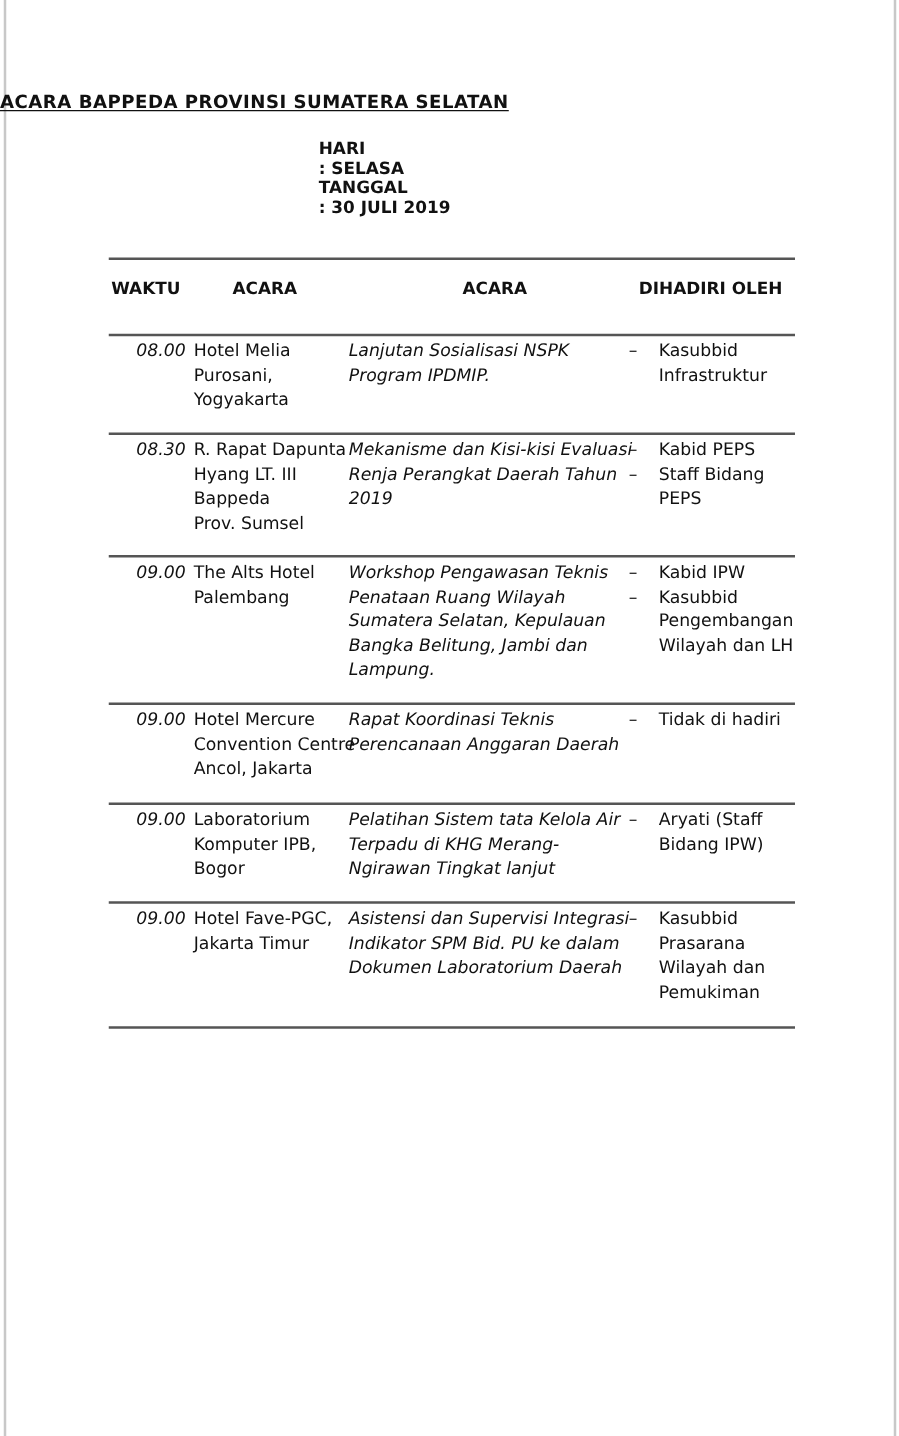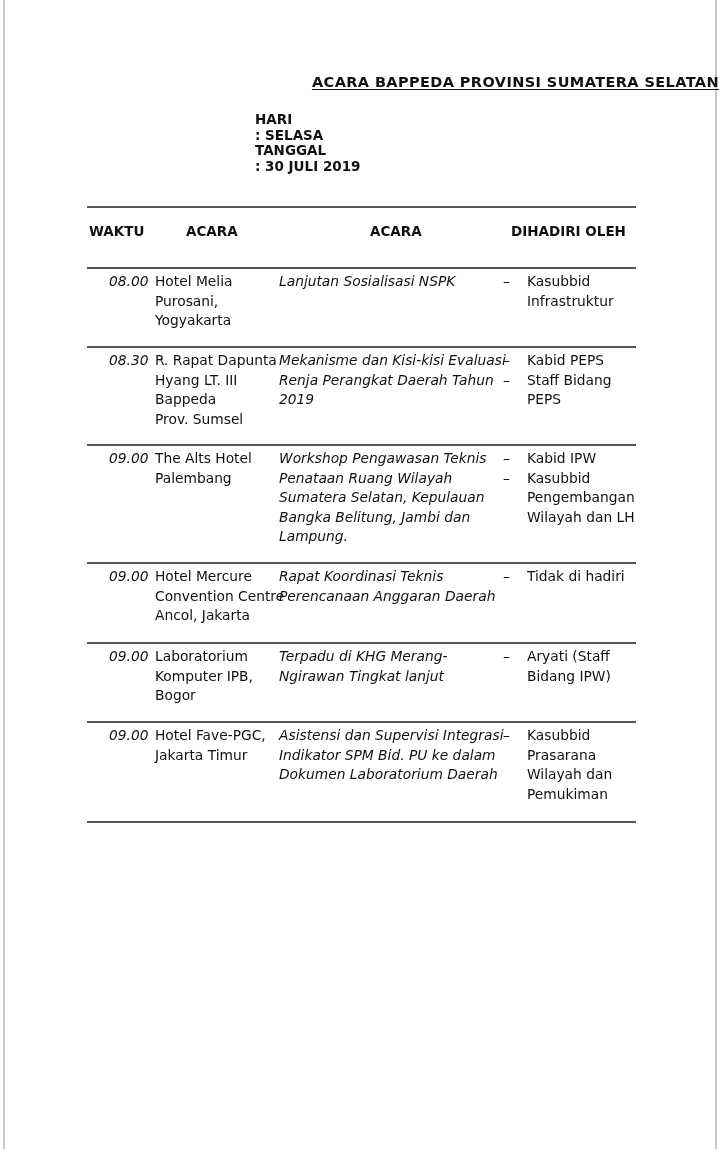--- a/index.html
+++ b/index.html
@@ -20,21 +20,21 @@
       background: #c8c8c8;
     }
     .page-border-right {
       position: absolute; left: 715px; top: 0; width: 2px; height: 1149px;
       background: #c8c8c8;
     }
     .title {
       position: absolute;
       left: 0; width: 719px;
       top: 74px;
-      text-align: right;
+      text-align: left;
       font-weight: bold;
       font-size: 14.5px;
       letter-spacing: 0.4px;
       text-decoration: underline;
       text-underline-offset: 2px;
     }
     .meta-row {
       position: absolute;
       left: 255px;
       font-weight: bold;
@@ -112,20 +112,21 @@
   <div id="tbody">
       <div class="row" style="height: 77px;">
         <span class="cell c-waktu">08.00</span>
         <div class="cell c-tempat">
           <span class="line">Hotel Melia</span>
           <span class="line">Purosani,</span>
           <span class="line">Yogyakarta</span>
         </div>
         <div class="cell c-acara">
           <span class="line">Lanjutan Sosialisasi NSPK</span>
+          <span class="line">Program IPDMIP.</span>
         </div>
         <div class="cell c-hadir">
           <div class="hadir-item">
             <span class="dash">–</span>
             <span class="txt">
               <span class="line">Kasubbid</span>
               <span class="line">Infrastruktur</span>
             </span>
           </div>
         </div>
@@ -210,20 +211,21 @@
         </div>
       </div>
       <div class="row" style="height: 77px;">
         <span class="cell c-waktu">09.00</span>
         <div class="cell c-tempat">
           <span class="line">Laboratorium</span>
           <span class="line">Komputer IPB,</span>
           <span class="line">Bogor</span>
         </div>
         <div class="cell c-acara">
+          <span class="line">Pelatihan Sistem tata Kelola Air</span>
           <span class="line">Terpadu di KHG Merang-</span>
           <span class="line">Ngirawan Tingkat lanjut</span>
         </div>
         <div class="cell c-hadir">
           <div class="hadir-item">
             <span class="dash">–</span>
             <span class="txt">
               <span class="line">Aryati (Staff</span>
               <span class="line">Bidang IPW)</span>
             </span>

